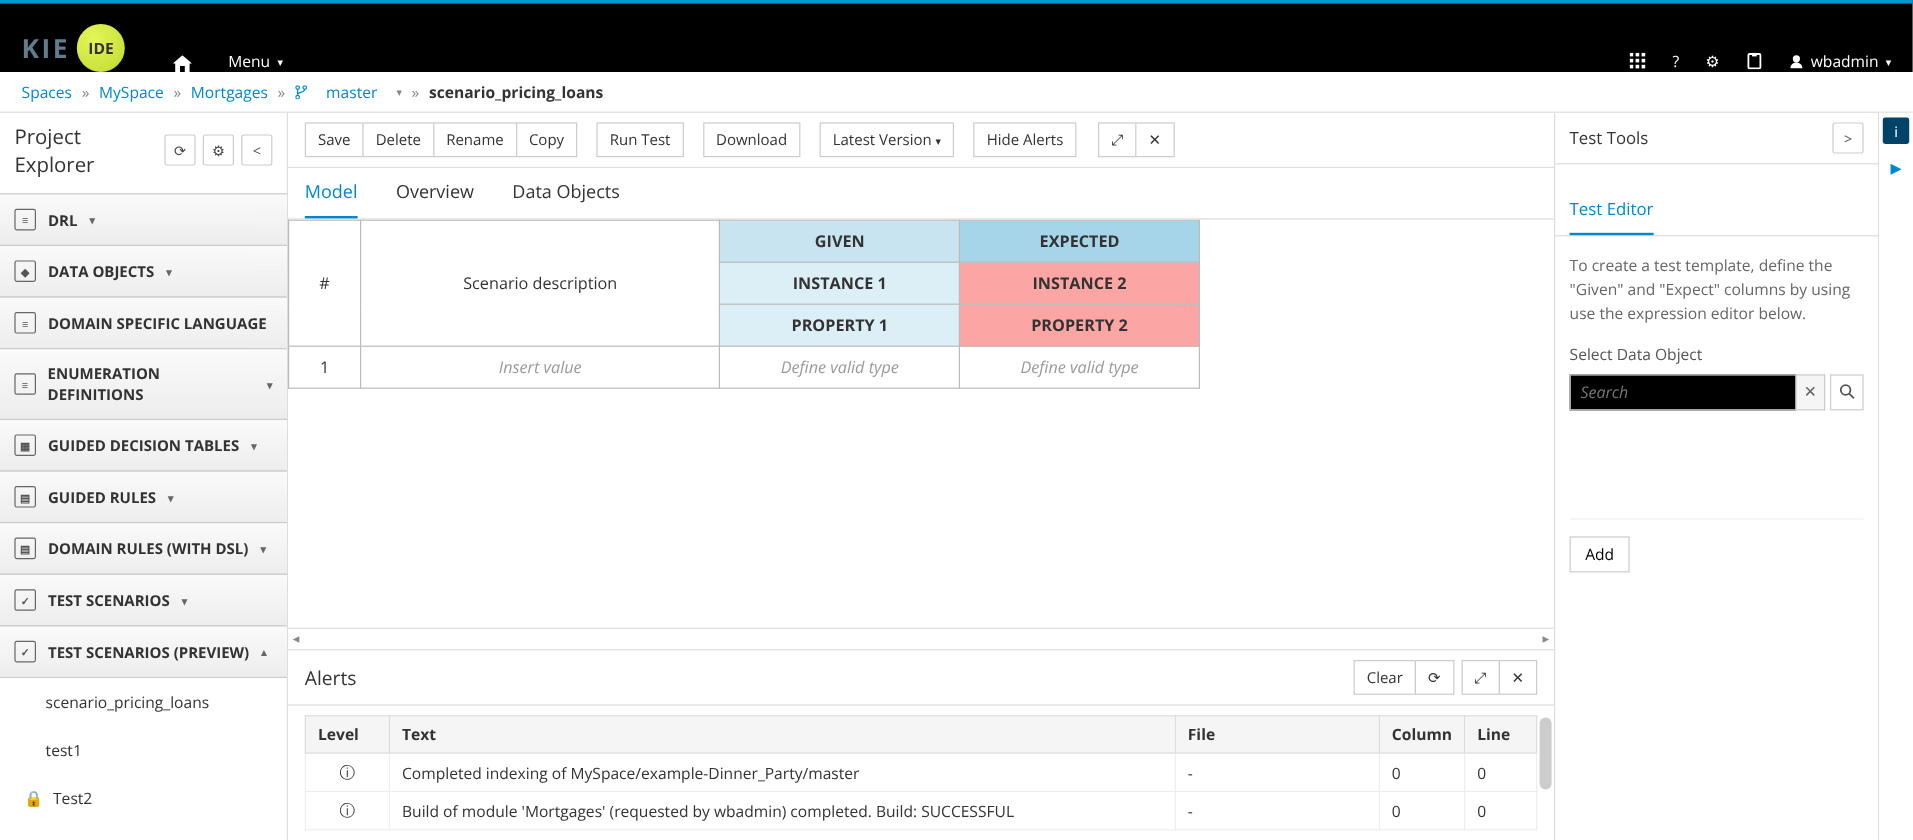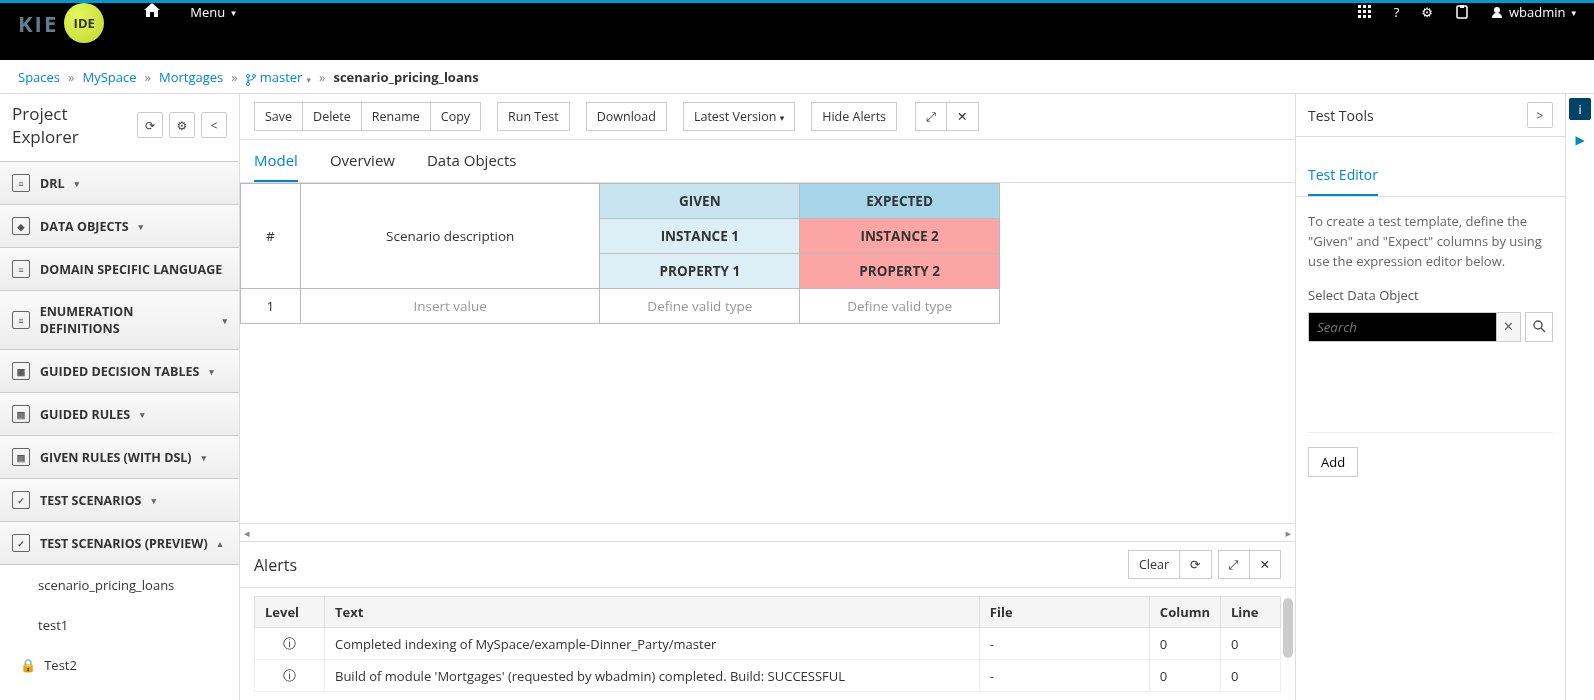--- a/index.html
+++ b/index.html
@@ -1,30 +1,30 @@
 <!DOCTYPE html>
 <html><head>
 <meta charset="utf-8">
 <style>
 *{box-sizing:border-box;margin:0;padding:0;font-family:"Open Sans",Helvetica,Arial,sans-serif}
 body{background:#fff;width:1594px;height:700px;overflow:hidden;font-size:13px;color:#333}
-.topbar{background:#000;height:60px;display:flex;align-items:flex-start;padding:0 18px;border-top:3px solid #0099d3;color:#fff}
+.topbar{background:#000;height:60px;display:flex;align-items:flex-end;padding:0 18px;border-top:3px solid #0099d3;color:#fff}
 .logo{display:flex;align-items:center;gap:6px;font-weight:bold;color:#5f7d8c}
 .logo-kie{font-size:22px;letter-spacing:2px}
 .logo-ide{width:40px;height:40px;background:radial-gradient(circle at 35% 30%,#e4f75a,#c0d82f);border-radius:50%;display:flex;align-items:center;justify-content:center;color:#333;font-size:13px;font-weight:bold}
 .home-icon{margin-left:40px;color:#fff;cursor:pointer}
 .menu-drop{margin-left:30px;color:#fff;cursor:pointer;display:flex;align-items:center;gap:6px}
 .top-right{margin-left:auto;display:flex;align-items:center;gap:22px;color:#fff}
 .top-right span{cursor:pointer}
 .user-drop{display:flex;align-items:center;gap:6px;cursor:pointer}
 .breadcrumbs{height:34px;display:flex;align-items:center;gap:8px;padding:0 18px;border-bottom:1px solid #ddd;font-size:13px}
 .breadcrumbs a{color:#0088ce;text-decoration:none}
 .breadcrumbs .sep{color:#888}
 .breadcrumbs .cur{font-weight:bold;color:#333}
-.branchpill{display:inline-flex;align-items:flex-end;gap:4px;color:#0088ce}
+.branchpill{display:inline-flex;align-items:center;gap:16px;color:#0088ce}
 
 .workarea{display:flex;height:calc(700px - 60px - 34px)}
 
 
 .leftpanel{width:240px;border-right:1px solid #ddd;display:flex;flex-direction:column}
 .lp-head{display:flex;align-items:center;padding:8px 12px;gap:6px}
 .lp-title{font-size:17px;font-weight:500;flex:1}
 .icobtn{width:26px;height:26px;border:1px solid #ccc;background:#fff;border-radius:2px;display:flex;align-items:center;justify-content:center;cursor:pointer;font-size:12px;color:#444}
 .lp-search{height:6px;border-bottom:1px solid #eee}
 .lp-cat{display:flex;align-items:center;gap:10px;padding:12px 12px;border:1px solid #ccc;border-left:none;border-right:none;margin-top:-1px;background:linear-gradient(#fafafa,#ededed);cursor:pointer;font-weight:bold;font-size:12.5px;color:#333}
@@ -45,21 +45,21 @@
 .tab{padding:10px 0;color:#333;cursor:pointer;border-bottom:2px solid transparent;font-size:15px}
 .tab.active{color:#0088ce;border-bottom-color:#0088ce}
 .grid-wrap{flex:1;overflow:auto;padding:0}
 table.gridtbl{border-collapse:collapse;width:760px;margin:0}
 table.gridtbl th,table.gridtbl td{border:1px solid #bbb;padding:8px 10px;text-align:center;font-size:13.5px}
 th.given{background:#c8e4f0}
 th.expected{background:#a6d4e8}
 th.inst1,th.prop1{background:#dceef6}
 th.inst2,th.prop2{background:#fca5a5}
 th.corner{background:#fff;font-weight:normal}
-td.ph,th.ph{color:#999;}
+td.ph,th.ph{color:#999;font-style:italic}
 .hscroll{height:18px;border-top:1px solid #ddd;display:flex;align-items:center;justify-content:space-between;padding:0 4px;color:#888;font-size:11px}
 
 .alerts{border-top:1px solid #ddd}
 .alerts-head{display:flex;align-items:center;padding:8px 14px;border-bottom:1px solid #ddd}
 .alerts-title{font-size:16px;flex:1}
 .alerts-body{padding:8px 14px;position:relative}
 table.alertstbl{border-collapse:collapse;width:100%;font-size:13px}
 table.alertstbl th{background:#f5f5f5;border:1px solid #ddd;padding:6px 10px;text-align:left;font-weight:bold}
 table.alertstbl td{border:1px solid #eee;padding:6px 10px}
 table.alertstbl td.ico{text-align:center}
@@ -194,21 +194,21 @@
         <span>GUIDED DECISION TABLES</span>
         <span class="caret">▾</span>
       </div>
     <div class="lp-cat">
         <span class="catico">▤</span>
         <span>GUIDED RULES</span>
         <span class="caret">▾</span>
       </div>
     <div class="lp-cat">
         <span class="catico">▤</span>
-        <span>GIVEN RULES (WITH DSL)</span>
+        <span>DOMAIN RULES (WITH DSL)</span>
         <span class="caret">▾</span>
       </div>
     <div class="lp-cat">
         <span class="catico">✓</span>
         <span>TEST SCENARIOS</span>
         <span class="caret">▾</span>
       </div>
     <div class="lp-cat">
         <span class="catico">✓</span>
         <span>TEST SCENARIOS (PREVIEW)</span>

